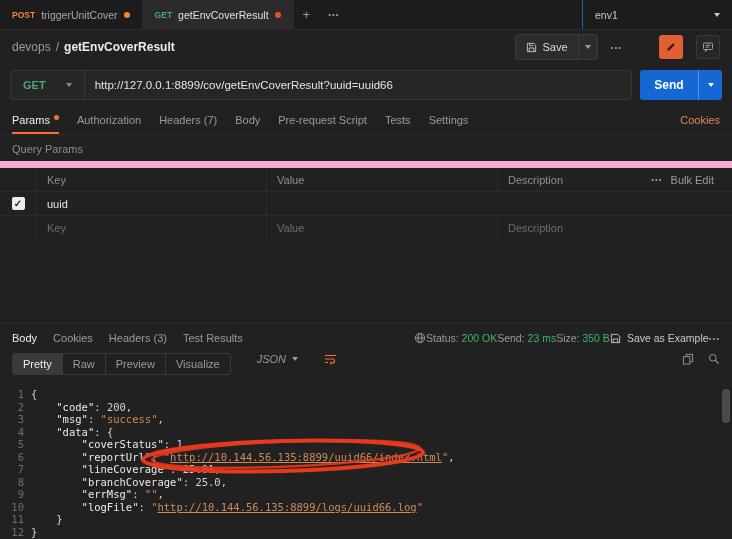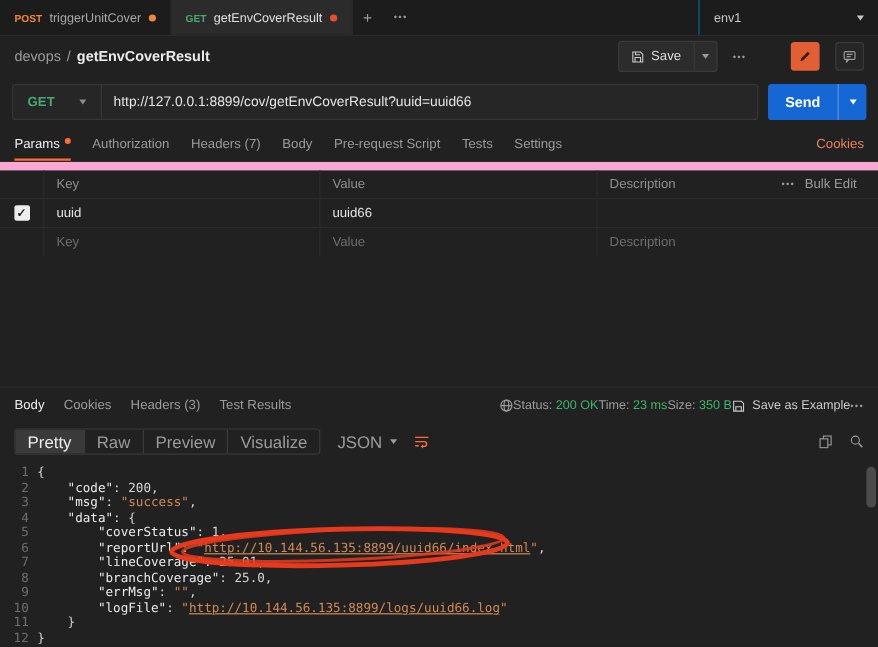--- a/index.html
+++ b/index.html
@@ -65,26 +65,26 @@
 
   
   .response { flex:0 0 217px; border-top:1px solid #2b2b2b; display:flex; flex-direction:column; }
   .resp-tabs { flex:0 0 30px; display:flex; align-items:center; gap:16px; padding:0 12px; font-size:11px; color:#9b9b9b; }
   .resp-tab.active { color:#ededed; }
   .resp-meta { margin-left:auto; display:flex; align-items:center; font-size:10.5px; color:#9b9b9b; white-space:nowrap; }
   .meta-pair .v { color:#3db56d; }
   .save-example { display:flex; gap:6px; align-items:center; color:#c9c9c9;text-align:right; }
   .meta-more { font-size:8px; letter-spacing:1px; }
 
-  .view-row { flex:0 0 30px; display:flex; align-items:center; padding:0 12px; gap:10px; font-size:14px; color:#9b9b9b; }
+  .view-row { flex:0 0 30px; display:flex; align-items:flex-start; padding:0 12px; gap:22px; font-size:11px; color:#9b9b9b; }
   .seg { display:flex; border:1px solid #3a3a3a; border-radius:3px; height:22px; overflow:hidden; }
   .seg-item { display:flex; align-items:center; padding:0 10px; border-left:1px solid #3a3a3a; }
   .seg-item:first-child { border-left:none; }
   .seg-item.active { background:#3a3a3a; color:#ededed; }
-  .json-dd { display:flex; align-items:center; gap:6px; padding:0 4px; }
+  .json-dd { display:flex; align-items:center; gap:6px; padding:0 4px;font-style:italic; }
   .view-right { margin-left:auto; display:flex; gap:14px; align-items:center; }
 
   .code-area { flex:1; position:relative; display:flex; padding-top:5px; font-family:"DejaVu Sans Mono","Liberation Mono",monospace; font-size:10.5px; line-height:12.5px; }
   .gutter { flex:0 0 24px; text-align:right; color:#6e6e6e; }
   .code-col { padding-left:7px; }
   .code-line { white-space:pre; }
   .tok-pl  { color:#d4d4d4; }
   .tok-key { color:#eaeaea; }
   .tok-str { color:#d08a58; }
   .tok-num { color:#d4d4d4; }
@@ -193,20 +193,21 @@
       </div>
     <div class="req-tab">
         <span>Tests</span>
       </div>
     <div class="req-tab">
         <span>Settings</span>
       </div>
     <div class="cookies-link">Cookies</div>
   </nav>
 
+  <div class="qp-title-row">Query Params</div>
 
   <div class="param-table">
     <div class="p-row">
       <div class="p-cell"></div>
       <div class="p-cell p-head">Key</div>
       <div class="p-cell p-head">Value</div>
       <div class="p-cell p-head">
         <span>Description</span>
         <span class="bulk">
           <span class="dots">•••</span>
@@ -217,23 +218,20 @@
     <div class="p-row">
       <div class="p-cell">
         <span class="checkbox">
             <span>✓</span>
           </span>
       </div>
       <div class="p-cell">
           <input class="cell-input" value="uuid" style="">
         </div>
       <div class="p-cell">
-          <input class="cell-input" value="uuid66" style="">
-        </div>
-      <div class="p-cell">
           <input class="cell-input" value="" style="">
         </div>
     </div>
     <div class="p-row" style="border-bottom:none">
       <div class="p-cell"></div>
       <div class="p-cell">
           <input class="cell-input" placeholder="Key" style="">
         </div>
       <div class="p-cell">
           <input class="cell-input" placeholder="Value" style="">
@@ -253,21 +251,21 @@
       <div class="resp-tab">Headers (3)</div>
       <div class="resp-tab">Test Results</div>
 
       <div class="resp-meta">
         <svg class="ic" width="12" height="12" viewBox="0 0 12 12">
             <circle cx="6" cy="6" r="4.6" fill="none" stroke="#9b9b9b"></circle>
             <ellipse cx="6" cy="6" rx="2" ry="4.6" fill="none" stroke="#9b9b9b"></ellipse>
             <path d="M1.4 6 H10.6" stroke="#9b9b9b"></path>
           </svg>
         <span class="meta-pair"><span>Status:</span> <span class="v">200 OK</span></span>
-        <span class="meta-pair"><span>Time:</span> <span class="v">23 ms</span></span>
+        <span class="meta-pair"><span>Send:</span> <span class="v">23 ms</span></span>
         <span class="meta-pair"><span>Size:</span> <span class="v">350 B</span></span>
         <span class="save-example">
           <svg class="ic" width="11" height="11" viewBox="0 0 12 12">
               <path d="M1.5 1.5 H8.5 L10.5 3.5 V10.5 H1.5 Z M3.5 10.5 V6.5 H8.5 V10.5" fill="none" stroke="#c9c9c9"></path>
             </svg>
           <span>Save as Example</span>
         </span>
         <span class="meta-more"><span>•••</span></span>
       </div>
     </div>

